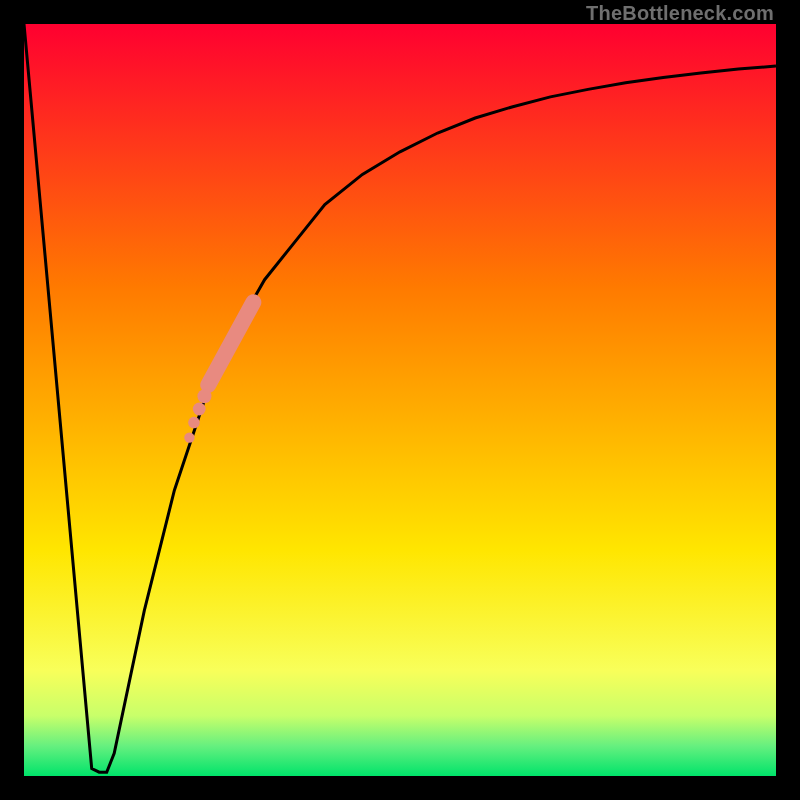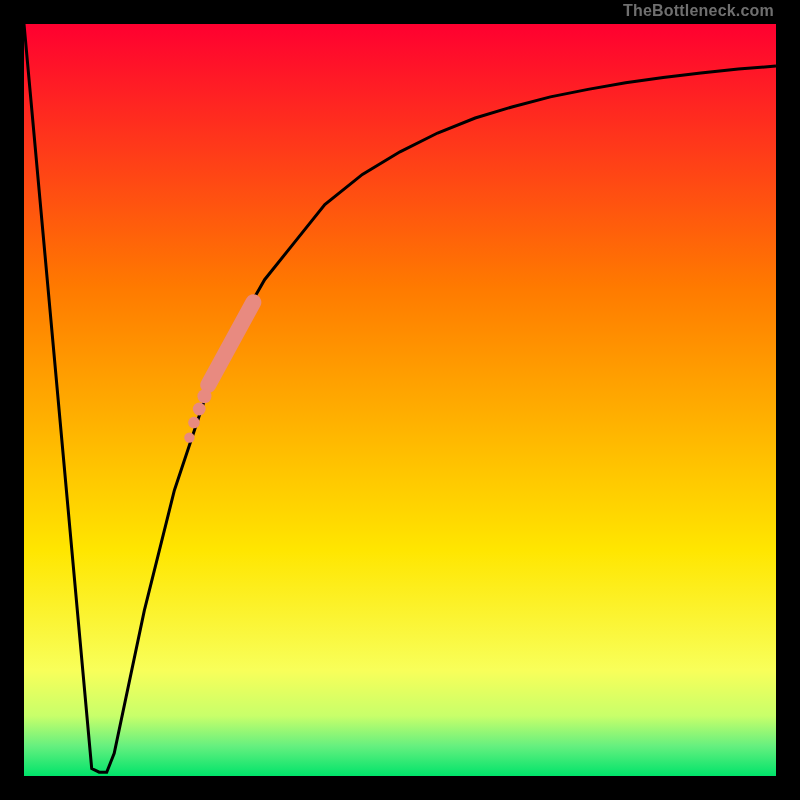--- a/index.html
+++ b/index.html
@@ -24,21 +24,21 @@
     left: 0;
     top: 0;
     width: 752px;
     height: 752px;
   }
   .watermark {
     position: absolute;
     top: 2px;
     right: 26px;
     color: #6f6f6f;
-    font-size: 16px;
+    font-size: 20px;
     font-weight: 600;
     letter-spacing: 0.2px;
     user-select: none;
   }
 </style>
 </head>
 <body>
 
 <div class="watermark">TheBottleneck.com</div>
 

